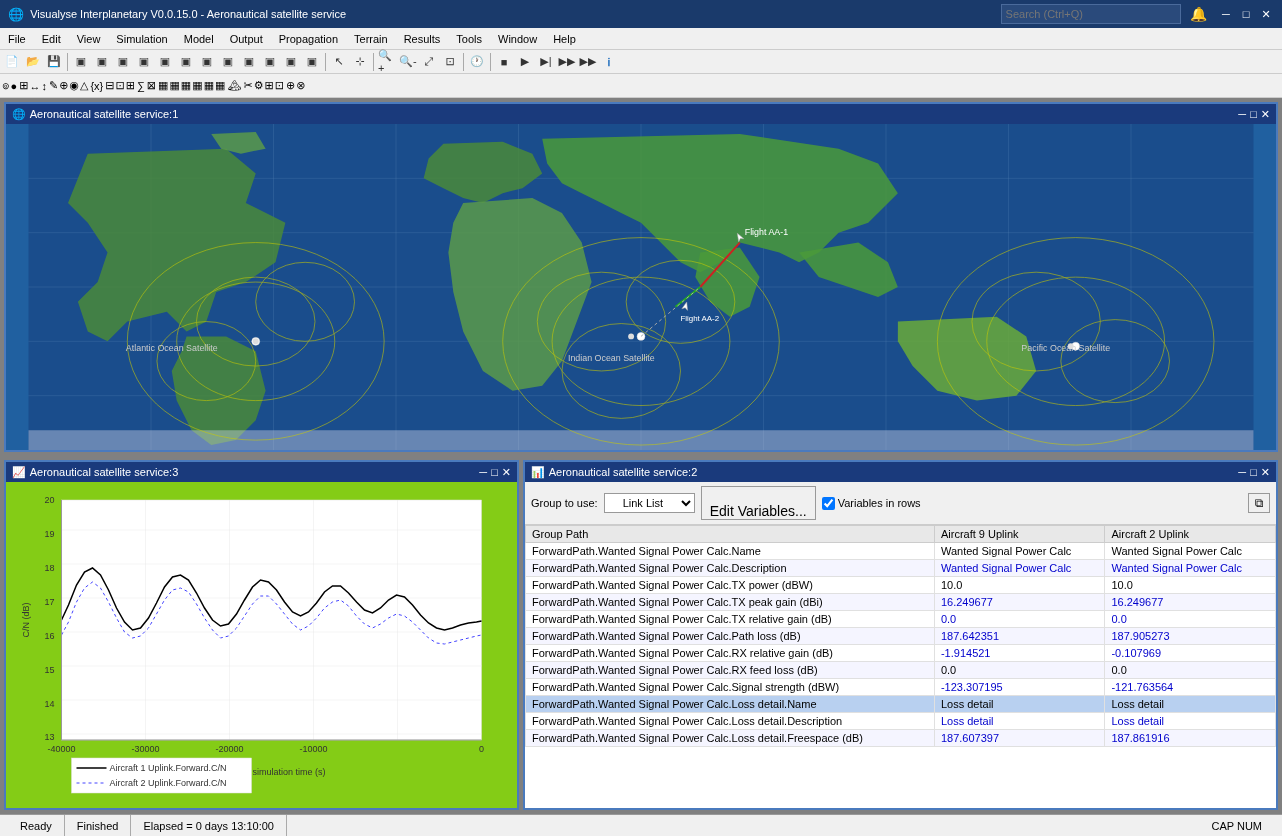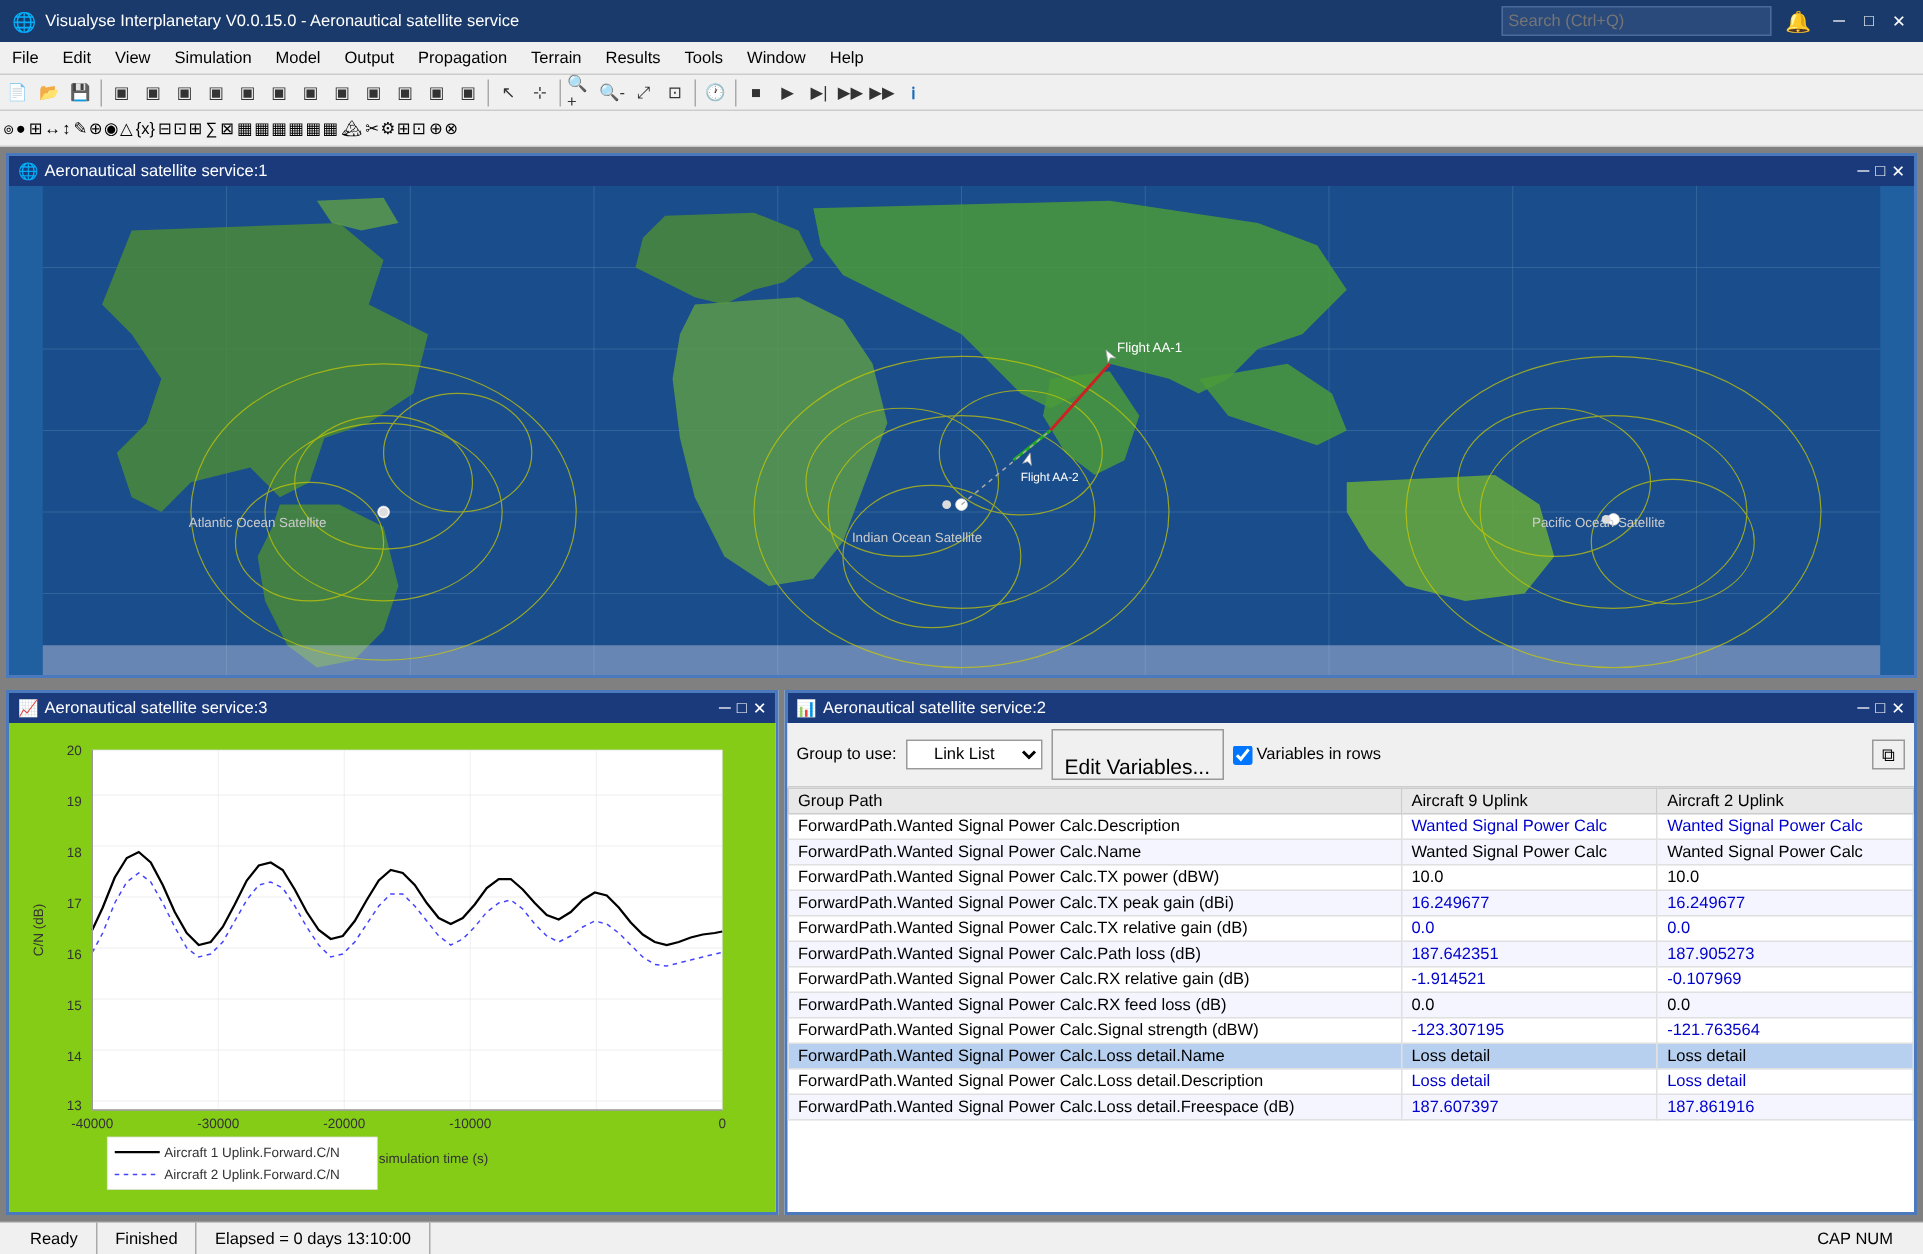--- a/index.html
+++ b/index.html
@@ -602,28 +602,28 @@
         <table id="data-table">
           <thead>
             <tr>
               <th>Group Path</th>
               <th>Aircraft 9 Uplink</th>
               <th>Aircraft 2 Uplink</th>
             </tr>
           </thead>
           <tbody id="data-table-body">
           <tr>
+                <td>ForwardPath.Wanted Signal Power Calc.Name</td>
+                <td>Wanted Signal Power Calc</td>
+                <td>Wanted Signal Power Calc</td>
+              </tr>
+              <tr>
                 <td>ForwardPath.Wanted Signal Power Calc.Description</td>
                 <td class="blue-val">Wanted Signal Power Calc</td>
                 <td class="blue-val">Wanted Signal Power Calc</td>
-              </tr>
-              <tr>
-                <td>ForwardPath.Wanted Signal Power Calc.Name</td>
-                <td>Wanted Signal Power Calc</td>
-                <td>Wanted Signal Power Calc</td>
               </tr>
               <tr>
                 <td>ForwardPath.Wanted Signal Power Calc.TX power (dBW)</td>
                 <td>10.0</td>
                 <td>10.0</td>
               </tr>
               <tr>
                 <td>ForwardPath.Wanted Signal Power Calc.TX peak gain (dBi)</td>
                 <td class="blue-val">16.249677</td>
                 <td class="blue-val">16.249677</td>

